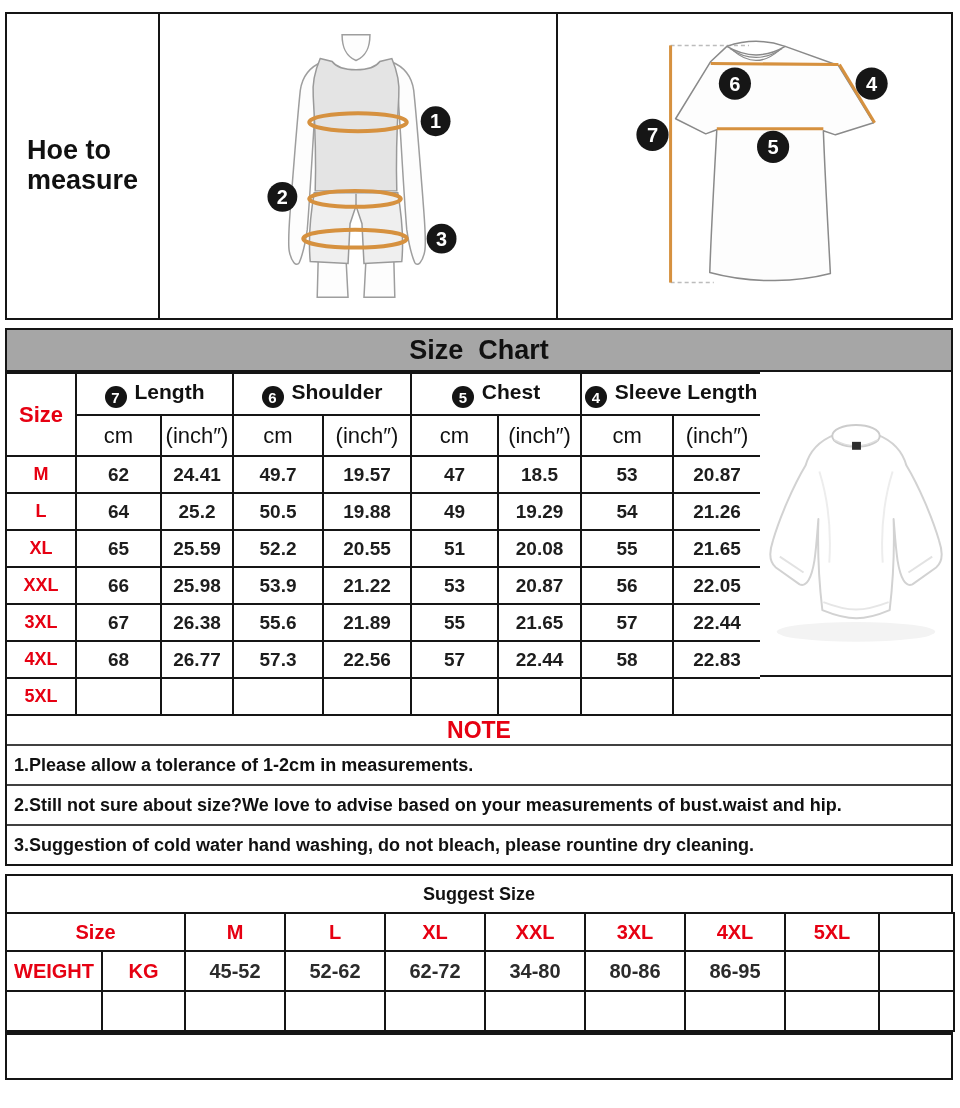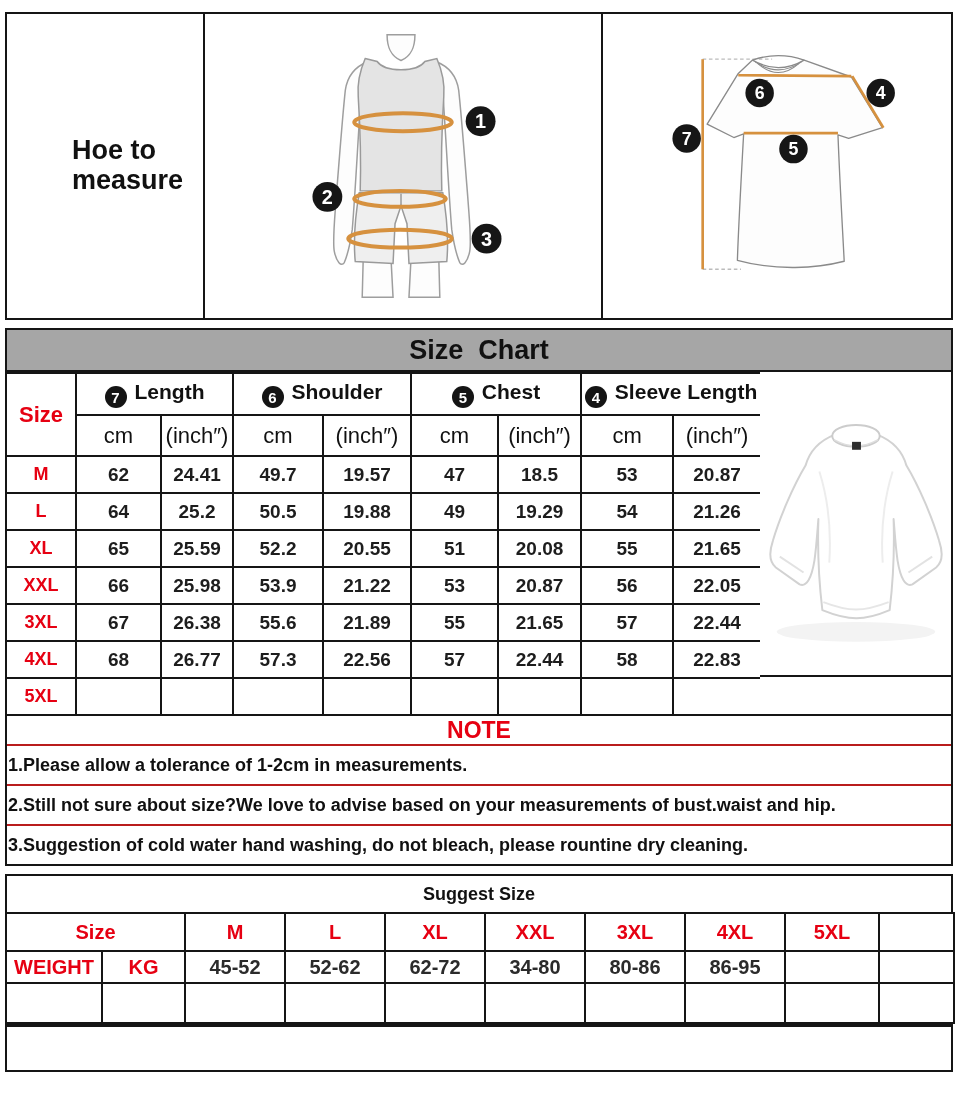--- a/index.html
+++ b/index.html
@@ -13,21 +13,21 @@
   .top-section { position:absolute; left:5px; top:12px; width:948px; height:308px;
     border:2px solid #151515; box-sizing:border-box; display:flex; flex-direction:column; background:#fff; }
   .top-header { display:flex; height:40px; background:#a6a6a6; border-bottom:2px solid #151515; flex:0 0 auto; }
   .th-left { width:153px; border-right:2px solid #151515; display:flex; align-items:center; justify-content:center;
     font-size:26px; font-weight:700; box-sizing:border-box; }
   .th-right { flex:1; display:flex; align-items:center; justify-content:center;
     font-size:26px; font-weight:700; white-space:pre; }
   .top-body { flex:1; display:flex; min-height:0; }
   .tb-left { width:153px; border-right:2px solid #151515; box-sizing:border-box;
     display:flex; flex-direction:column; justify-content:center; padding-left:20px;
-    font-size:27px; font-weight:700; line-height:1.1;margin-left:45px; }
+    font-size:27px; font-weight:700; line-height:1.1; }
   .tb-mid { width:398px; border-right:2px solid #151515; box-sizing:border-box; position:relative; }
   .tb-right { flex:1; position:relative; }
   .tb-mid svg, .tb-right svg { display:block; width:100%; height:100%; }
 
   
   .size-chart-bar { position:absolute; left:5px; top:328px; width:948px; height:44px;
     background:#a6a6a6; border:2px solid #151515; box-sizing:border-box;
     display:flex; align-items:center; justify-content:center;
     font-size:27px; font-weight:700; white-space:pre; }
 
@@ -55,33 +55,33 @@
     background:#fff; display:flex; align-items:center; justify-content:center; }
   .shirt-panel svg { display:block; width:100%; height:100%; }
   .empty-strip { position:absolute; left:760px; top:677px; width:193px; height:37px;
     border-right:2px solid #151515; box-sizing:border-box; background:#fff; }
 
   
   .note-section { position:absolute; left:5px; top:714px; width:948px;
     border:2px solid #151515; box-sizing:border-box; background:#fff; }
   .note-title { height:28px; display:flex; align-items:center; justify-content:center;
     color:#e60012; font-weight:700; font-size:23px; }
-  .note-item { border-top:2px solid #b91c1c; height:38px; line-height:38px;
-    padding-left:1px; font-size:18px; font-weight:700; color:#101010;
+  .note-item { border-top:2px solid #404040; height:38px; line-height:38px;
+    padding-left:7px; font-size:18px; font-weight:700; color:#101010;
     white-space:nowrap; overflow:hidden; }
 
   
   .suggest-section { position:absolute; left:5px; top:874px; width:948px; box-sizing:border-box; }
   .suggest-title { border:2px solid #151515; border-bottom:none; box-sizing:border-box;
     height:38px; display:flex; align-items:center; justify-content:center;
     font-size:18px; font-weight:700; background:#fff; }
   .suggest-table { width:948px; border-collapse:collapse; table-layout:fixed; }
   .suggest-table td { border:2px solid #151515; text-align:center; vertical-align:middle; padding:0; overflow:hidden; }
   .suggest-table tr.sizes-row { height:38px; }
-  .suggest-table tr.weights-row { height:32px;margin-top:7px; }
+  .suggest-table tr.weights-row { height:40px;margin-top:7px; }
   .suggest-table tr.blank-row { height:40px; }
   .suggest-table .red-label, .suggest-table tr.sizes-row td { color:#e60012; font-size:20px; font-weight:700; }
   .suggest-table tr.weights-row td { color:#2b2b2b; font-size:20px; font-weight:700; }
   .suggest-table tr.weights-row td.red-label { color:#e60012; }
   .suggest-bottom-row { border:2px solid #151515; border-top:3px solid #151515; box-sizing:border-box;
     height:48px; background:#fff; }
 </style>
 </head>
 <body>
 

